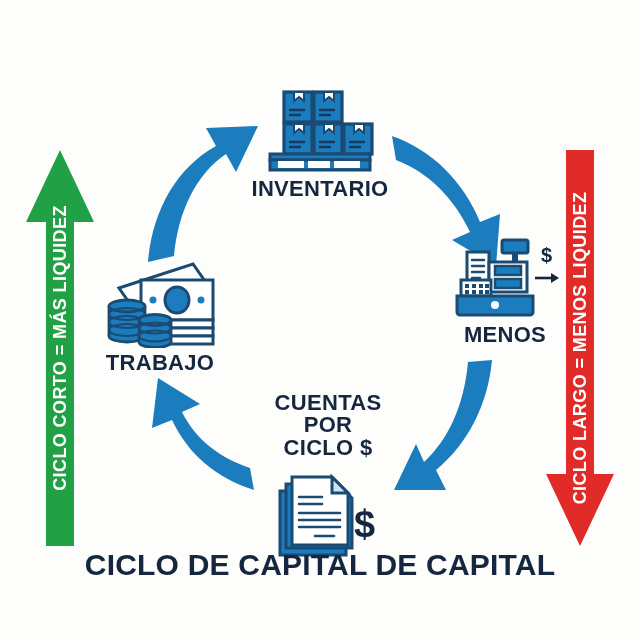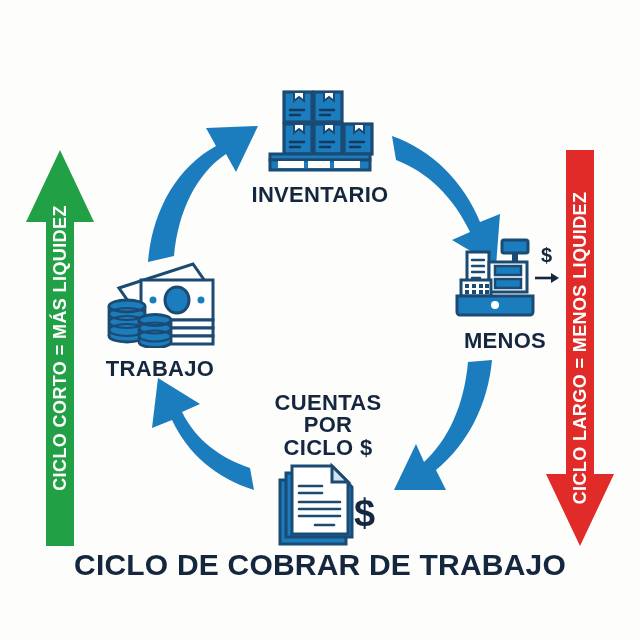--- a/index.html
+++ b/index.html
@@ -62,27 +62,27 @@
     align-items: center;
   }
   .node-icon { line-height: 0; }
   .node-label {
     color: #15263f;
     font-weight: bold;
     font-size: 22px;
     letter-spacing: 0.3px;
     text-align: center;
     white-space: nowrap;
-    margin-top: 8px;
+    margin-top: 2px;
   }
   .node-label.two-line { white-space: normal; line-height: 1.02; }
 
   
   .node.label-top { flex-direction: column-reverse; }
-  .node.label-top .node-label { margin-top: 0; margin-bottom: 1px; }
+  .node.label-top .node-label { margin-top: 0; margin-bottom: 12px; }
 
   
   #cycle-arrows {
     position: absolute;
     left: 0;
     top: 0;
     width: 640px;
     height: 640px;
     pointer-events: none;
   }
@@ -318,15 +318,15 @@
         </g>
         <g stroke="#1b4a72" stroke-width="2.2" fill="none">
           <ellipse cx="54" cy="66" rx="16" ry="5.5"></ellipse>
           <ellipse cx="54" cy="74" rx="16" ry="5.5"></ellipse>
         </g>
       </svg>
     </div>
     <div class="node-label">TRABAJO</div>
   </div>
 
-  <div id="title">CICLO DE COBRAR DE TRABAJO</div>
+  <div id="title">CICLO DE CAPITAL DE CAPITAL</div>
 
 </div>
 
 </body></html>

